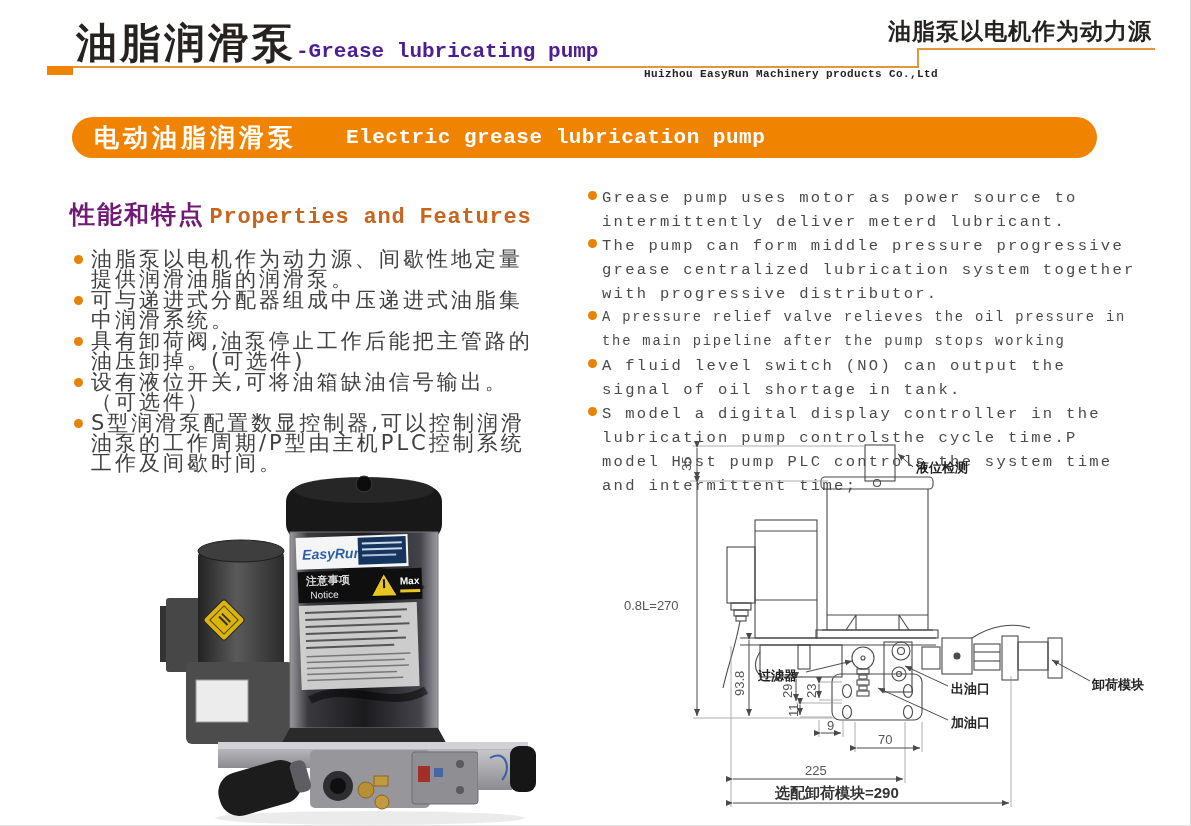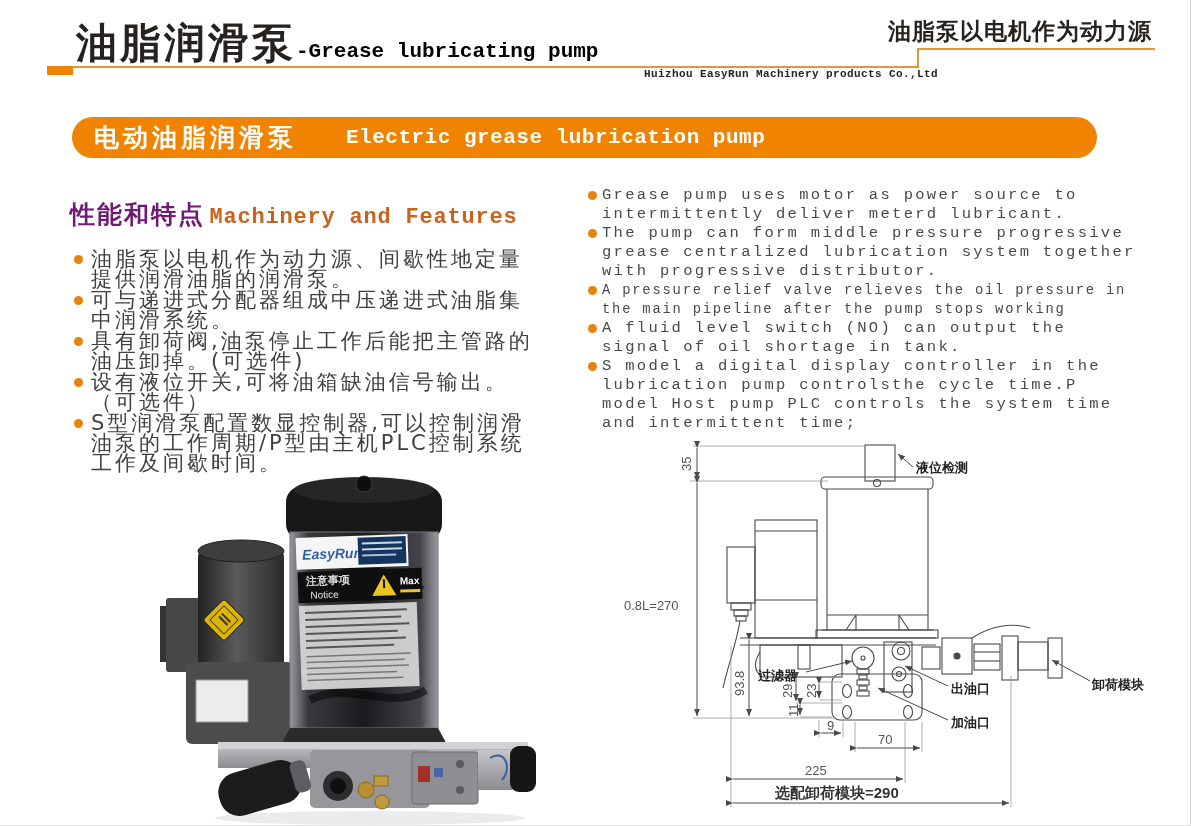--- a/index.html
+++ b/index.html
@@ -4,21 +4,21 @@
 <style>
   html,body{margin:0;padding:0;background:#fff;}
   .page{position:relative;width:1191px;height:826px;background:#fff;overflow:hidden;
         font-family:"Liberation Sans",sans-serif;color:#3d3d3d;
         border-right:1px solid #d6d6d6;border-bottom:1px solid #e3e3e3;box-sizing:border-box;}
   
   .title-row{position:absolute;left:76px;top:16px;white-space:nowrap;}
   .title-cn{font-family:"DejaVu Serif",serif;font-weight:bold;font-size:41px;
             letter-spacing:3px;color:#262220;text-align:right;}
   .title-en{font-family:"Liberation Mono",monospace;font-weight:bold;font-size:21px;
-            color:#000000;letter-spacing:0px;text-align:right;}
+            color:#4c1d95;letter-spacing:0px;text-align:right;}
   .company-cn{position:absolute;right:38px;top:16px;font-weight:bold;font-size:23px;
               color:#262220;letter-spacing:1px;font-family:"DejaVu Sans",sans-serif;white-space:nowrap;}
   .company-en{position:absolute;left:644px;top:68px;font-family:"Liberation Mono",monospace;
               font-weight:bold;font-size:11px;color:#262220;letter-spacing:0.4px;white-space:nowrap;text-align:right;}
   .accent-block{position:absolute;left:47px;top:66px;width:26px;height:9px;background:#F08300;}
   .rule-main{position:absolute;left:73px;top:66px;width:845px;height:2px;background:#E2973B;}
   .rule-step{position:absolute;left:917px;top:48px;width:2px;height:20px;background:#E2973B;}
   .rule-co{position:absolute;left:917px;top:48px;width:238px;height:2px;background:#E2973B;}
   
   .banner{position:absolute;left:72px;top:117px;width:1025px;height:41px;border-radius:21px;
@@ -32,21 +32,21 @@
   .feat-head .cn{font-weight:bold;font-size:25px;letter-spacing:2px;color:#701a75;
                  font-family:Liberation Serif, serif;}
   .feat-head .en{font-family:"Liberation Mono",monospace;font-weight:bold;font-size:22px;
                  color:#C7641E;letter-spacing:0.8px;}
   ul.feat{list-style:none;margin:0;padding:0;}
   ul.feat-cn{position:absolute;left:74px;top:249px;width:462px;}
   ul.feat-cn li{position:relative;padding-left:17px;font-size:21px;line-height:20px;
                 letter-spacing:3px;color:#404040;font-family:"DejaVu Sans",sans-serif;margin-bottom:1px;}
   ul.feat-en{position:absolute;left:588px;top:186px;width:558px;}
   ul.feat-en li{position:relative;padding-left:14px;font-family:"Liberation Mono",monospace;
-                font-size:15.5px;line-height:19px;letter-spacing:2.3px;color:#4a4a4a;}
+                font-size:15.5px;line-height:24px;letter-spacing:2.3px;color:#4a4a4a;}
   ul.feat-en li.small{font-size:13.8px;letter-spacing:1.8px;}
   .dot{position:absolute;left:0;top:6px;width:9px;height:9px;border-radius:50%;background:#E8820A;}
   ul.feat-en .dot{top:5px;}
   
   .photo{position:absolute;left:160px;top:450px;width:420px;height:376px;}
   .drawing{position:absolute;left:600px;top:430px;width:591px;height:396px;}
   svg text{font-family:"Liberation Sans",sans-serif;}
   .dimtxt{fill:#555;font-size:13px;}
   .lbltxt{fill:#222;font-size:13px;font-weight:bold;}
 </style>
@@ -67,21 +67,21 @@
     <div class="rule-co"></div>
   </div>
 
   <div class="banner">
     <span class="cn">电动油脂润滑泵</span>
     <span class="en">Electric grease lubrication pump</span>
   </div>
 
   <div class="feat-head">
     <span class="cn">性能和特点</span>
-    <span class="en"> </span><span class="en">Machinery and Features</span>
+    <span class="en"> </span><span class="en">Properties and Features</span>
   </div>
 
   <ul class="feat feat-cn">
     <li><span class="dot"></span><span>油脂泵以电机作为动力源、间歇性地定量提供润滑油脂的润滑泵。</span></li>
     <li><span class="dot"></span><span>可与递进式分配器组成中压递进式油脂集中润滑系统。</span></li>
     <li><span class="dot"></span><span>具有卸荷阀,油泵停止工作后能把主管路的油压卸掉。(可选件)</span></li>
     <li><span class="dot"></span><span>设有液位开关,可将油箱缺油信号输出。（可选件）</span></li>
     <li><span class="dot"></span><span>S型润滑泵配置数显控制器,可以控制润滑油泵的工作周期/P型由主机PLC控制系统工作及间歇时间。</span></li>
   </ul>
 

